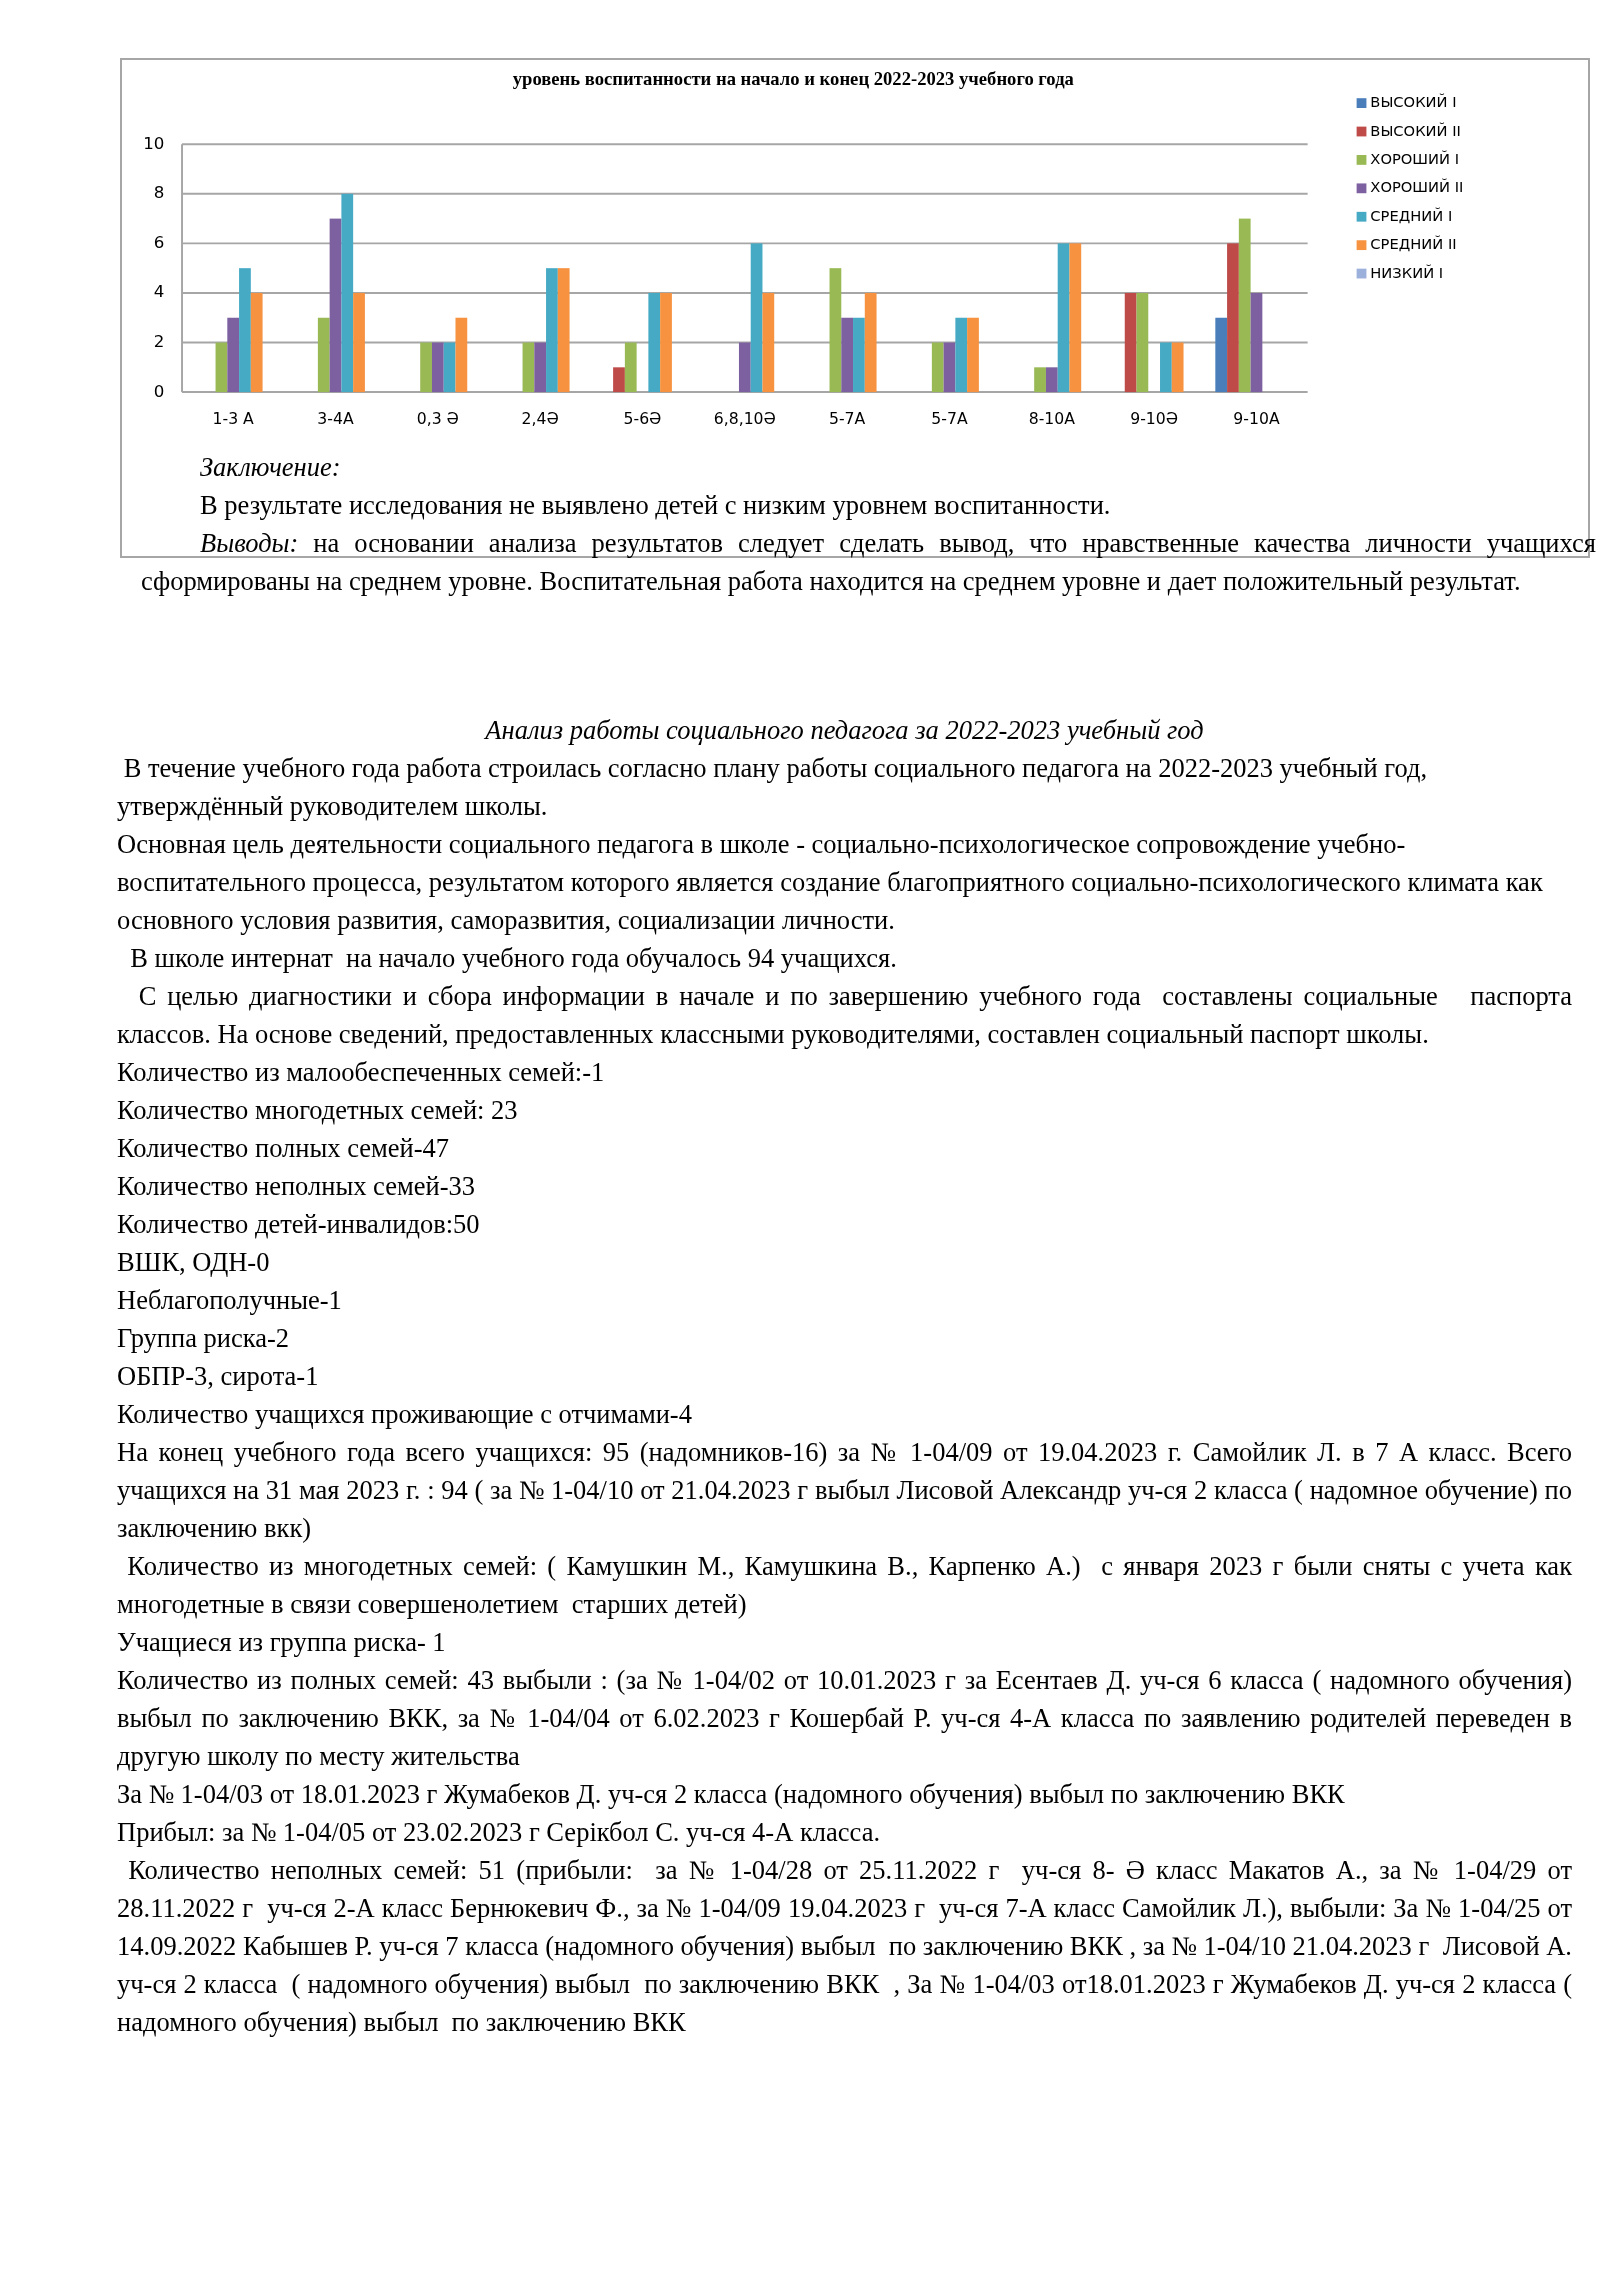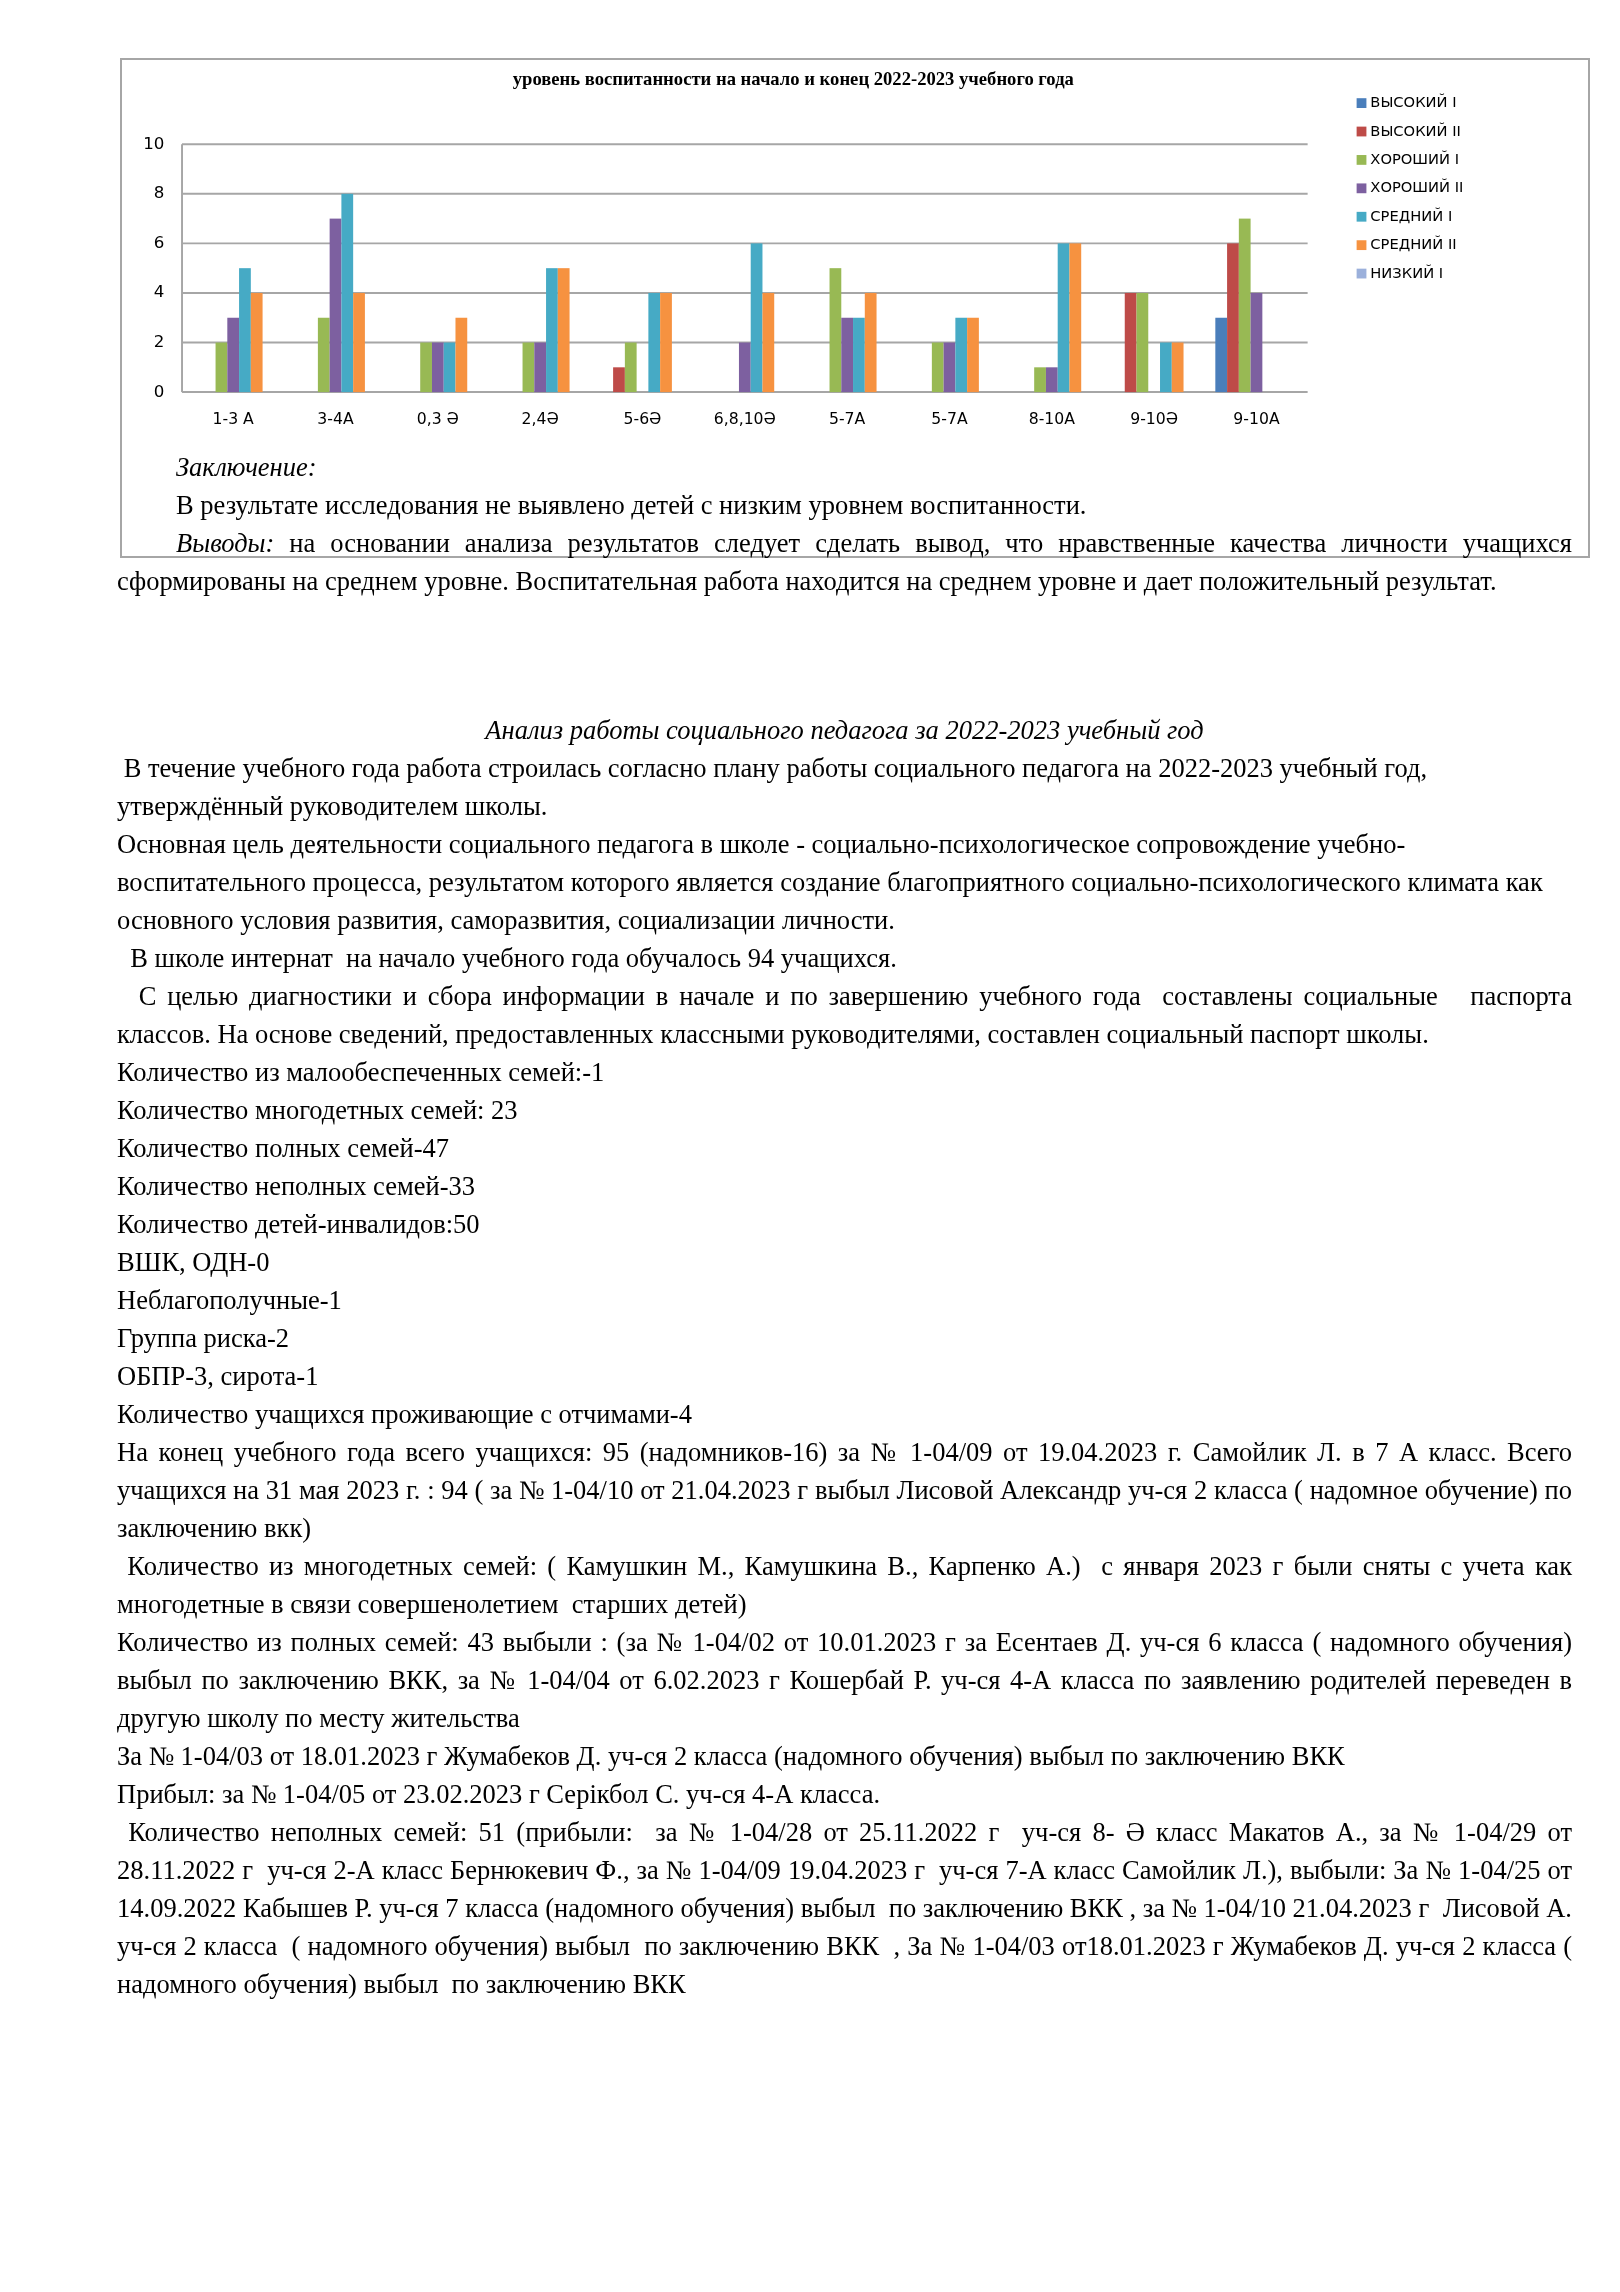--- a/index.html
+++ b/index.html
@@ -110,21 +110,21 @@
         <rect x="1260" y="155" width="10" height="10" fill="#46aac5"></rect>
         <text x="1274" y="160" dominant-baseline="middle" font-size="15" class="chart-text">СРЕДНИЙ I</text>
         <rect x="1260" y="184" width="10" height="10" fill="#f69240"></rect>
         <text x="1274" y="189" dominant-baseline="middle" font-size="15" class="chart-text">СРЕДНИЙ II</text>
         <rect x="1260" y="213" width="10" height="10" fill="#9bb0db"></rect>
         <text x="1274" y="218" dominant-baseline="middle" font-size="15" class="chart-text">НИЗКИЙ I</text>
       </g>
   </svg>
 </div>
 
-<div class="doc" style="top:448px;">
+<div class="doc" style="top:448px;margin-left:24px;">
   <p class="indent it">Заключение:</p>
   <p class="indent">В результате исследования не выявлено детей  с низким уровнем воспитанности.</p>
   <p class="justify" style="text-indent:59px;"><span class="it">Выводы:</span><span> на основании анализа результатов следует сделать вывод, что  нравственные качества личности учащихся  сформированы на  среднем уровне. Воспитательная работа находится на  среднем уровне и дает положительный результат.</span></p>
 </div>
 
 <div class="doc" style="top:711px;">
   <p class="heading">Анализ работы социального педагога  за 2022-2023 учебный год</p>
   <p style="white-space:pre-wrap;"> В течение учебного года работа строилась согласно плану работы социального педагога на 2022-2023 учебный год, утверждённый руководителем школы.</p>
   <p>Основная цель деятельности социального педагога в школе - социально-психологическое сопровождение учебно-воспитательного процесса, результатом которого является создание благоприятного социально-психологического климата как основного условия развития, саморазвития, социализации личности.</p>
   <p style="white-space:pre-wrap;">  В школе интернат  на начало учебного года обучалось 94 учащихся.</p>
@@ -137,19 +137,20 @@
       <p>Количество детей-инвалидов:50</p>
       <p>ВШК, ОДН-0</p>
       <p>Неблагополучные-1</p>
       <p>Группа риска-2</p>
       <p>ОБПР-3, сирота-1</p>
       <p>Количество учащихся проживающие с отчимами-4</p>
     </div>
   <p class="justify">На  конец учебного года всего учащихся: 95 (надомников-16)  за № 1-04/09 от 19.04.2023 г. Самойлик Л. в 7 А класс. Всего учащихся на 31 мая 2023 г. : 94  ( за № 1-04/10 от 21.04.2023 г выбыл  Лисовой Александр уч-ся 2 класса ( надомное обучение)  по заключению вкк)</p>
   <p class="justify" style="white-space:pre-wrap;"> Количество из многодетных семей: ( Камушкин М., Камушкина В., Карпенко А.)  с января 2023 г были сняты с учета как многодетные в связи совершенолетием  старших детей)</p>
   <div id="end-stats">
+      <p>Учащиеся из группа риска- 1</p>
     </div>
   <p class="justify">Количество из полных  семей: 43  выбыли : (за № 1-04/02 от 10.01.2023 г за  Есентаев Д.  уч-ся 6 класса ( надомного обучения) выбыл  по заключению ВКК,   за № 1-04/04  от 6.02.2023 г Кошербай Р. уч-ся 4-А класса по заявлению родителей переведен в другую школу по месту жительства</p>
   <p class="justify">За № 1-04/03 от 18.01.2023 г Жумабеков Д. уч-ся 2 класса (надомного обучения) выбыл  по заключению ВКК</p>
   <p>Прибыл: за № 1-04/05  от 23.02.2023 г  Серікбол С.  уч-ся 4-А класса.</p>
   <p class="justify" style="white-space:pre-wrap;"> Количество неполных семей: 51 (прибыли:  за № 1-04/28 от 25.11.2022 г  уч-ся 8- Ә класс Макатов А., за № 1-04/29 от 28.11.2022 г  уч-ся 2-А класс Бернюкевич Ф., за № 1-04/09 19.04.2023 г  уч-ся 7-А класс Самойлик Л.), выбыли: За № 1-04/25 от 14.09.2022 Кабышев Р. уч-ся 7 класса (надомного обучения) выбыл  по заключению ВКК , за № 1-04/10 21.04.2023 г  Лисовой А. уч-ся 2 класса  ( надомного обучения) выбыл  по заключению ВКК  , За № 1-04/03 от18.01.2023 г Жумабеков Д. уч-ся 2 класса ( надомного обучения) выбыл  по заключению ВКК</p>
 </div>
 
 
 </body></html>

